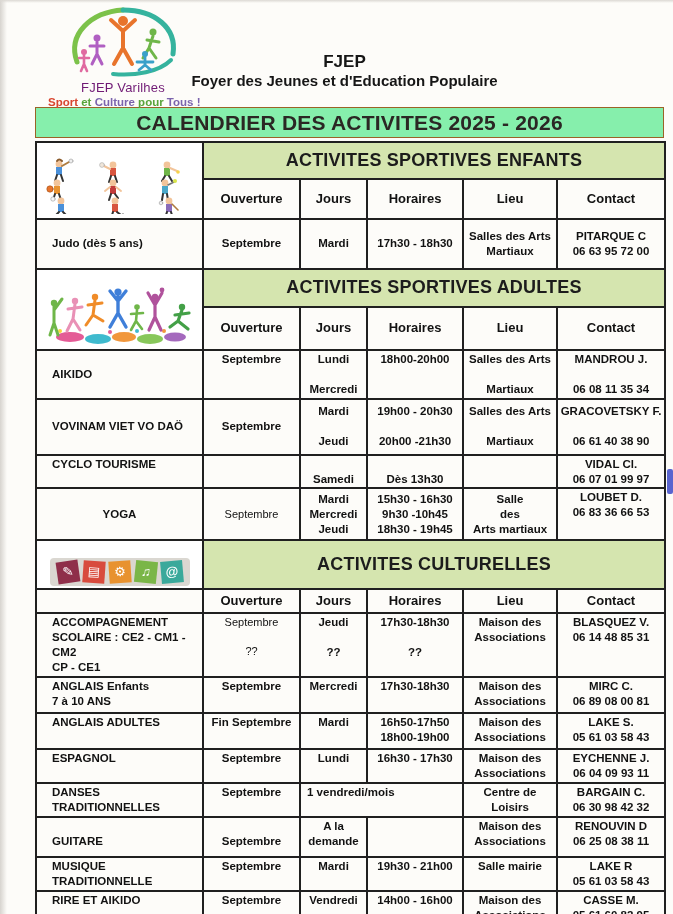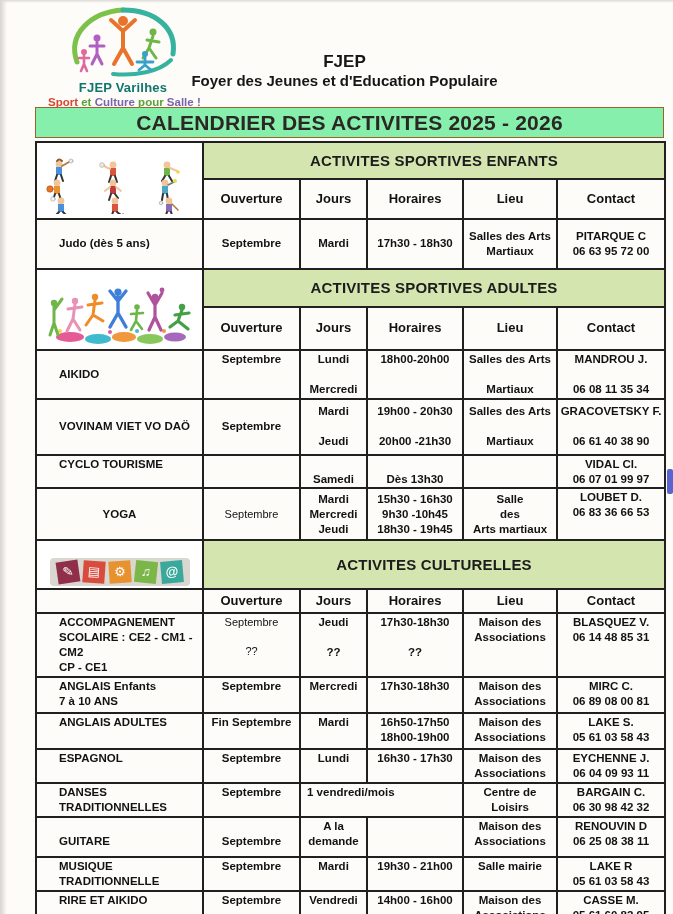--- a/index.html
+++ b/index.html
@@ -11,21 +11,21 @@
   }
   .scan-edge-left{position:absolute;left:0;top:0;width:7px;height:914px;
     background:linear-gradient(90deg,#d7d4cf,rgba(255,255,255,0));pointer-events:none;}
   .scan-edge-top{position:absolute;left:0;top:0;width:673px;height:3px;
     background:linear-gradient(180deg,#dcd9d4,rgba(255,255,255,0));pointer-events:none;}
   .blue-tab{position:absolute;right:0;top:469px;width:6px;height:25px;background:#3c49c8;border-radius:2px;opacity:.85;}
 
   
   .page-header{position:relative;height:104px;}
   .logo-block{position:absolute;left:48px;top:4px;width:150px;text-align:center;}
-  .logo-name{color:#0f766e;font-weight:bold;font-size:13px;letter-spacing:.2px;margin-top:-2px;}
+  .logo-name{color:#701a75;font-weight:normal;font-size:13px;letter-spacing:.2px;margin-top:-2px;}
   .logo-tagline{font-size:11.5px;font-weight:bold;margin-top:1px;white-space:nowrap;}
   .tg-red{color:#d9452f;} .tg-green{color:#58a43a;} .tg-purple{color:#7b64ad;}
   .org-title{text-align:center;font-weight:bold;font-size:17px;padding-top:52px;transform:translateX(8px);}
   .org-sub{text-align:center;font-weight:bold;font-size:15px;transform:translateX(8px);}
 
   
   .cal-banner{
     margin:3px 0 3px 35px;width:627px;height:29px;line-height:29px;
     background:#86efac;border:1px solid #9a6327;
     text-align:center;font-weight:bold;font-size:21px;color:#2b2724;letter-spacing:.2px;
@@ -33,23 +33,23 @@
 
   
   table.tbl{border-collapse:collapse;table-layout:fixed;width:629px;margin-left:35px;}
   .tbl td{
     border:2px solid #202020;
     font-weight:bold;font-size:11.5px;line-height:1.3;
     text-align:center;vertical-align:middle;
     white-space:pre-line;padding:1px 2px;color:#121212;
     overflow:hidden;
   }
-  .tbl td.sec{background:#d5e5af;font-size:15px;letter-spacing:.2px;color:#1c1c1c;}
+  .tbl td.sec{background:#d5e5af;font-size:18px;letter-spacing:.2px;color:#1c1c1c;}
   .tbl td.head{font-size:13px;}
-  .tbl td.name{text-align:left;padding-left:22px;}
+  .tbl td.name{text-align:left;padding-left:15px;}
   .tbl td.vt{vertical-align:top;}
   .tbl td.nw{font-weight:normal;font-size:11px;}
   .tbl td.img{padding:0;vertical-align:middle;text-align:center;background:#fff;}
   .tbl td.left{text-align:left;padding-left:6px;}
 
   
   .ribbon{display:inline-flex;gap:4px;align-items:center;justify-content:center;
     background:#dad7d1;border-radius:4px;padding:3px 7px;margin:2px 0;}
   .tile{width:22px;height:22px;display:flex;align-items:center;justify-content:center;
     color:#fff;font-size:13px;font-weight:bold;}
@@ -89,21 +89,21 @@
       <g stroke="#6fb649" stroke-width="3" stroke-linecap="round" fill="#6fb649">
         <circle cx="92" cy="28" r="3.5" stroke="none"></circle>
         <path d="M92 32 L88 44 M86 36 L98 38 M88 44 L82 54 M88 44 L95 54" fill="none"></path>
       </g>
       <g stroke="#3aa0c9" stroke-width="2.8" stroke-linecap="round" fill="#3aa0c9">
         <circle cx="84" cy="50" r="3" stroke="none"></circle>
         <path d="M84 53 L84 61 M76 58 L92 58 M84 61 L78 66 M84 61 L90 66" fill="none"></path>
       </g>
     </svg>
     <div class="logo-name">FJEP Varilhes</div>
-    <div class="logo-tagline"><span class="tg-red">Sport</span><span class="tg-green"> et </span><span class="tg-purple">Culture</span><span class="tg-green"> pour </span><span class="tg-purple">Salle !</span></div>
+    <div class="logo-tagline"><span class="tg-red">Sport</span><span class="tg-green"> et </span><span class="tg-purple">Culture</span><span class="tg-green"> pour </span><span class="tg-purple">Tous !</span></div>
   </div>
   <div class="org-title">FJEP</div>
   <div class="org-sub">Foyer des Jeunes et d'Education Populaire</div>
 </div>
 
 <div class="cal-banner">CALENDRIER DES ACTIVITES 2025 - 2026</div>
 
 <table class="tbl">
   <colgroup>
     <col style="width:167px">

